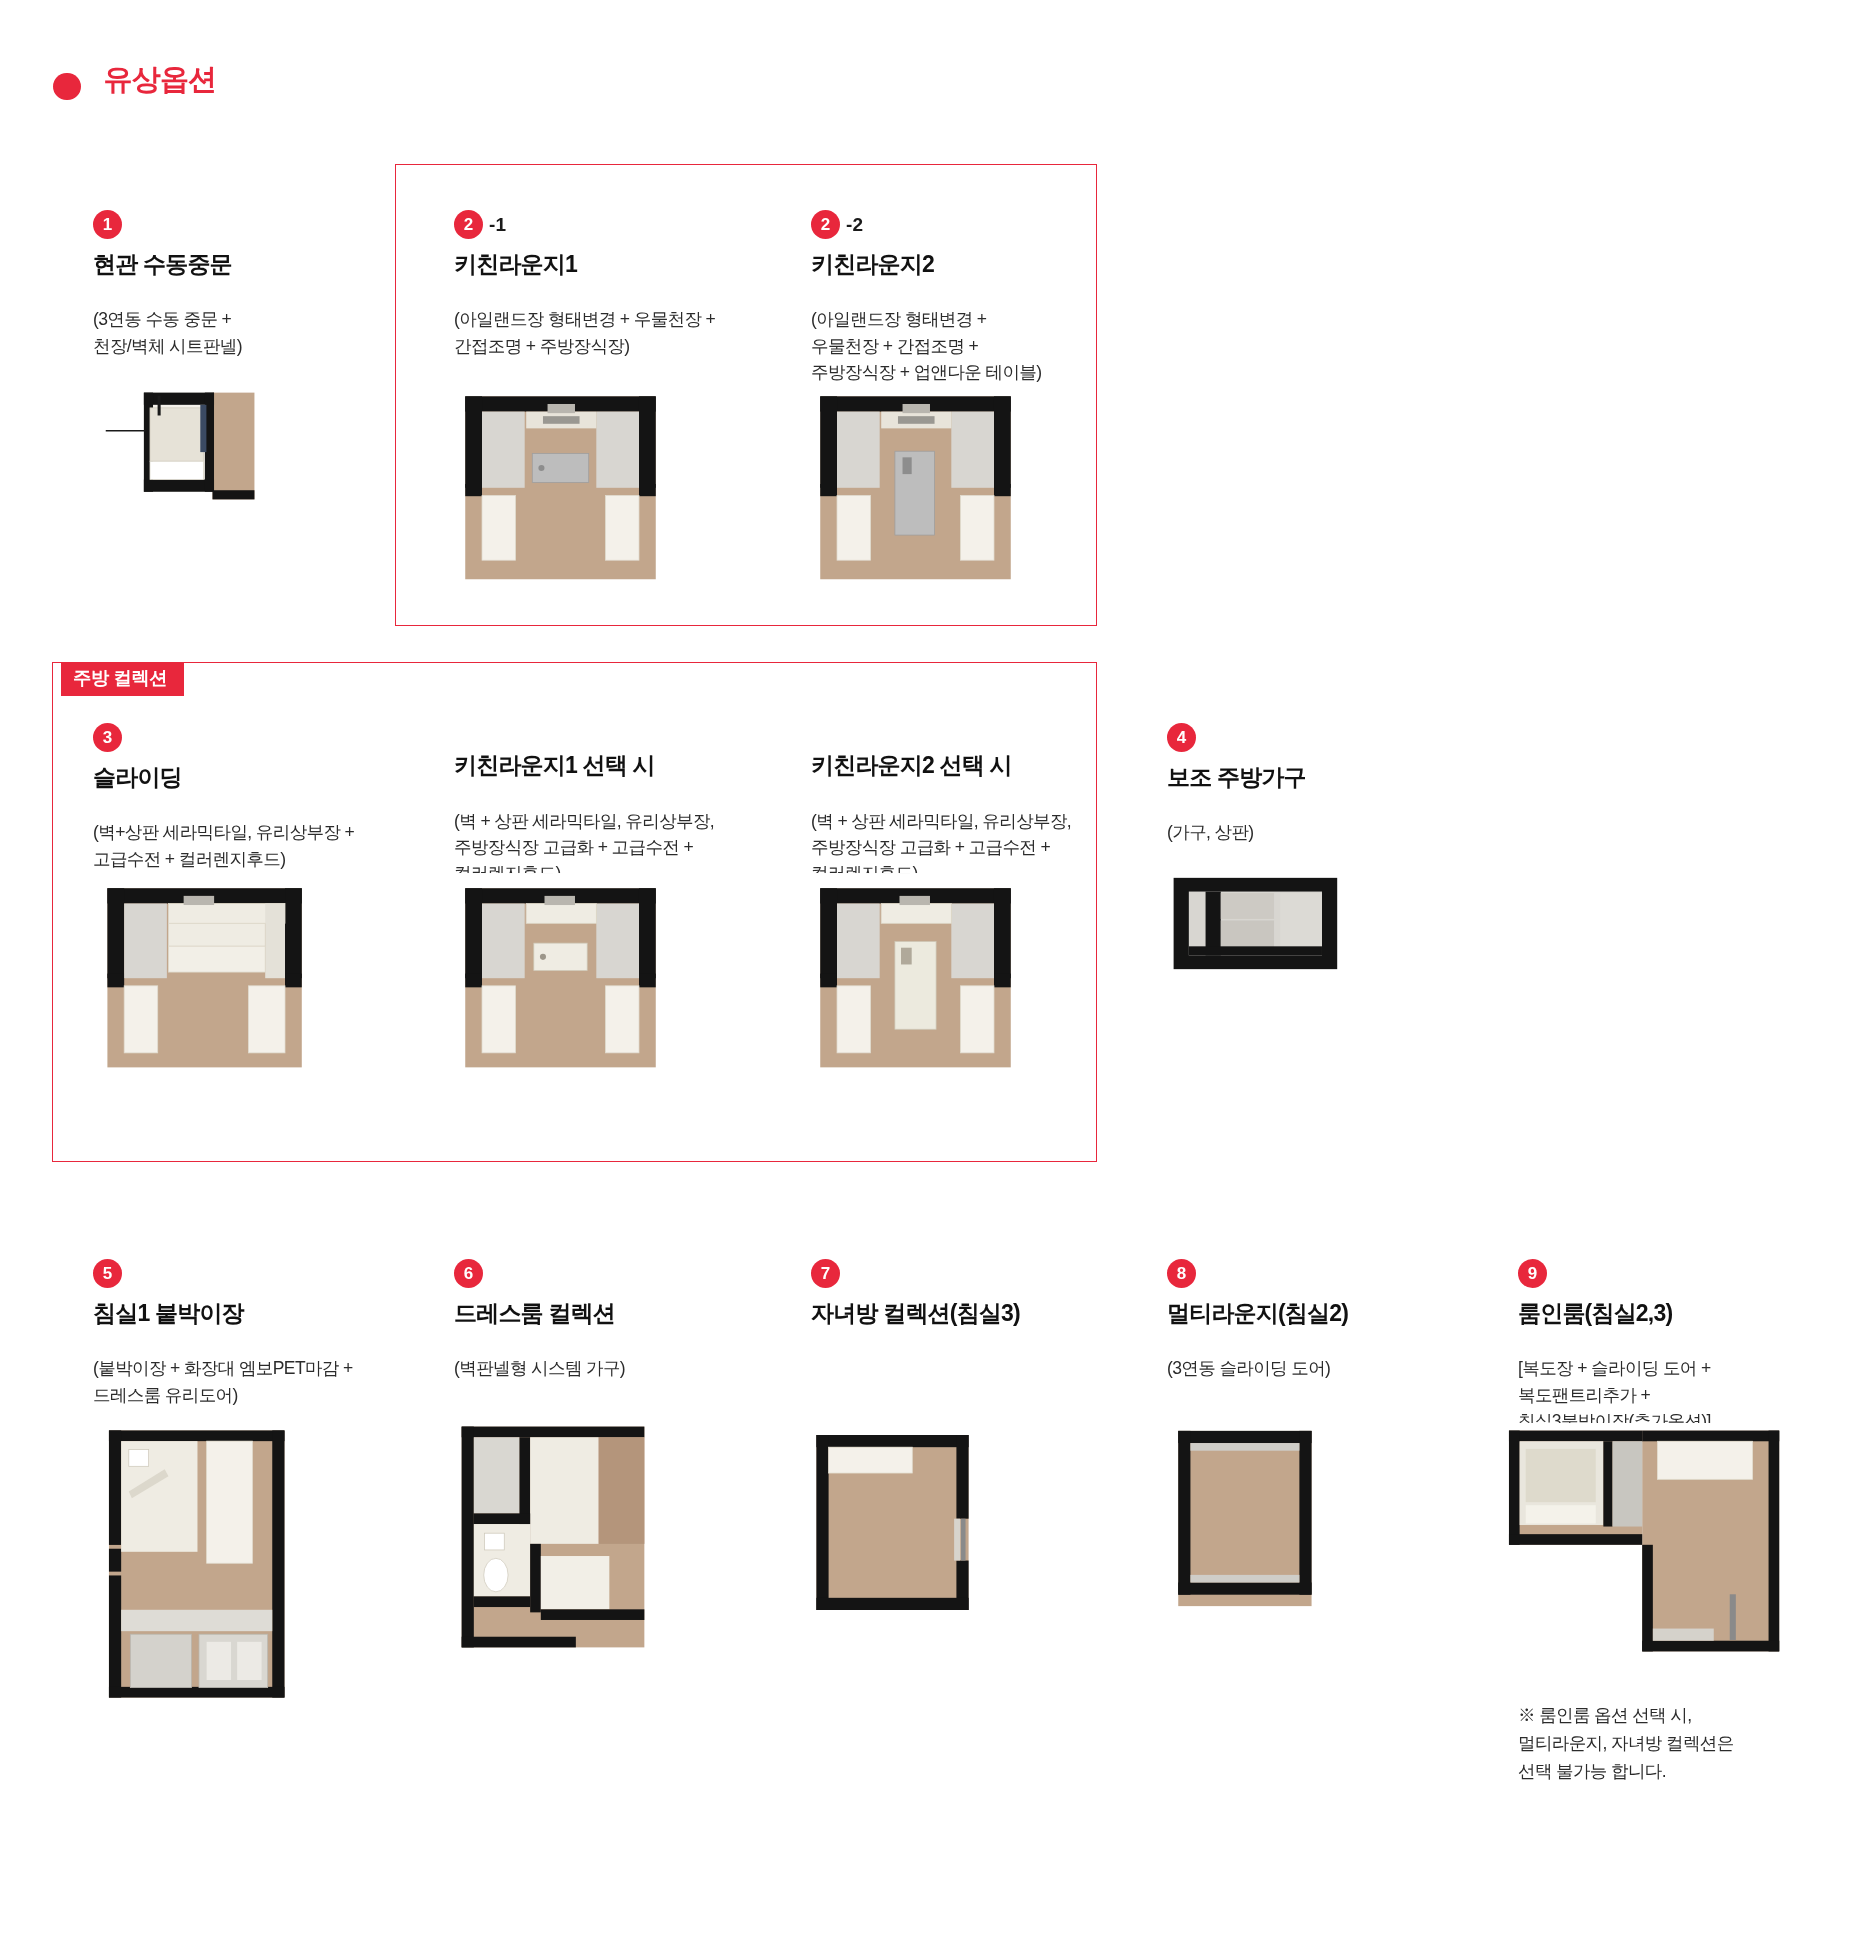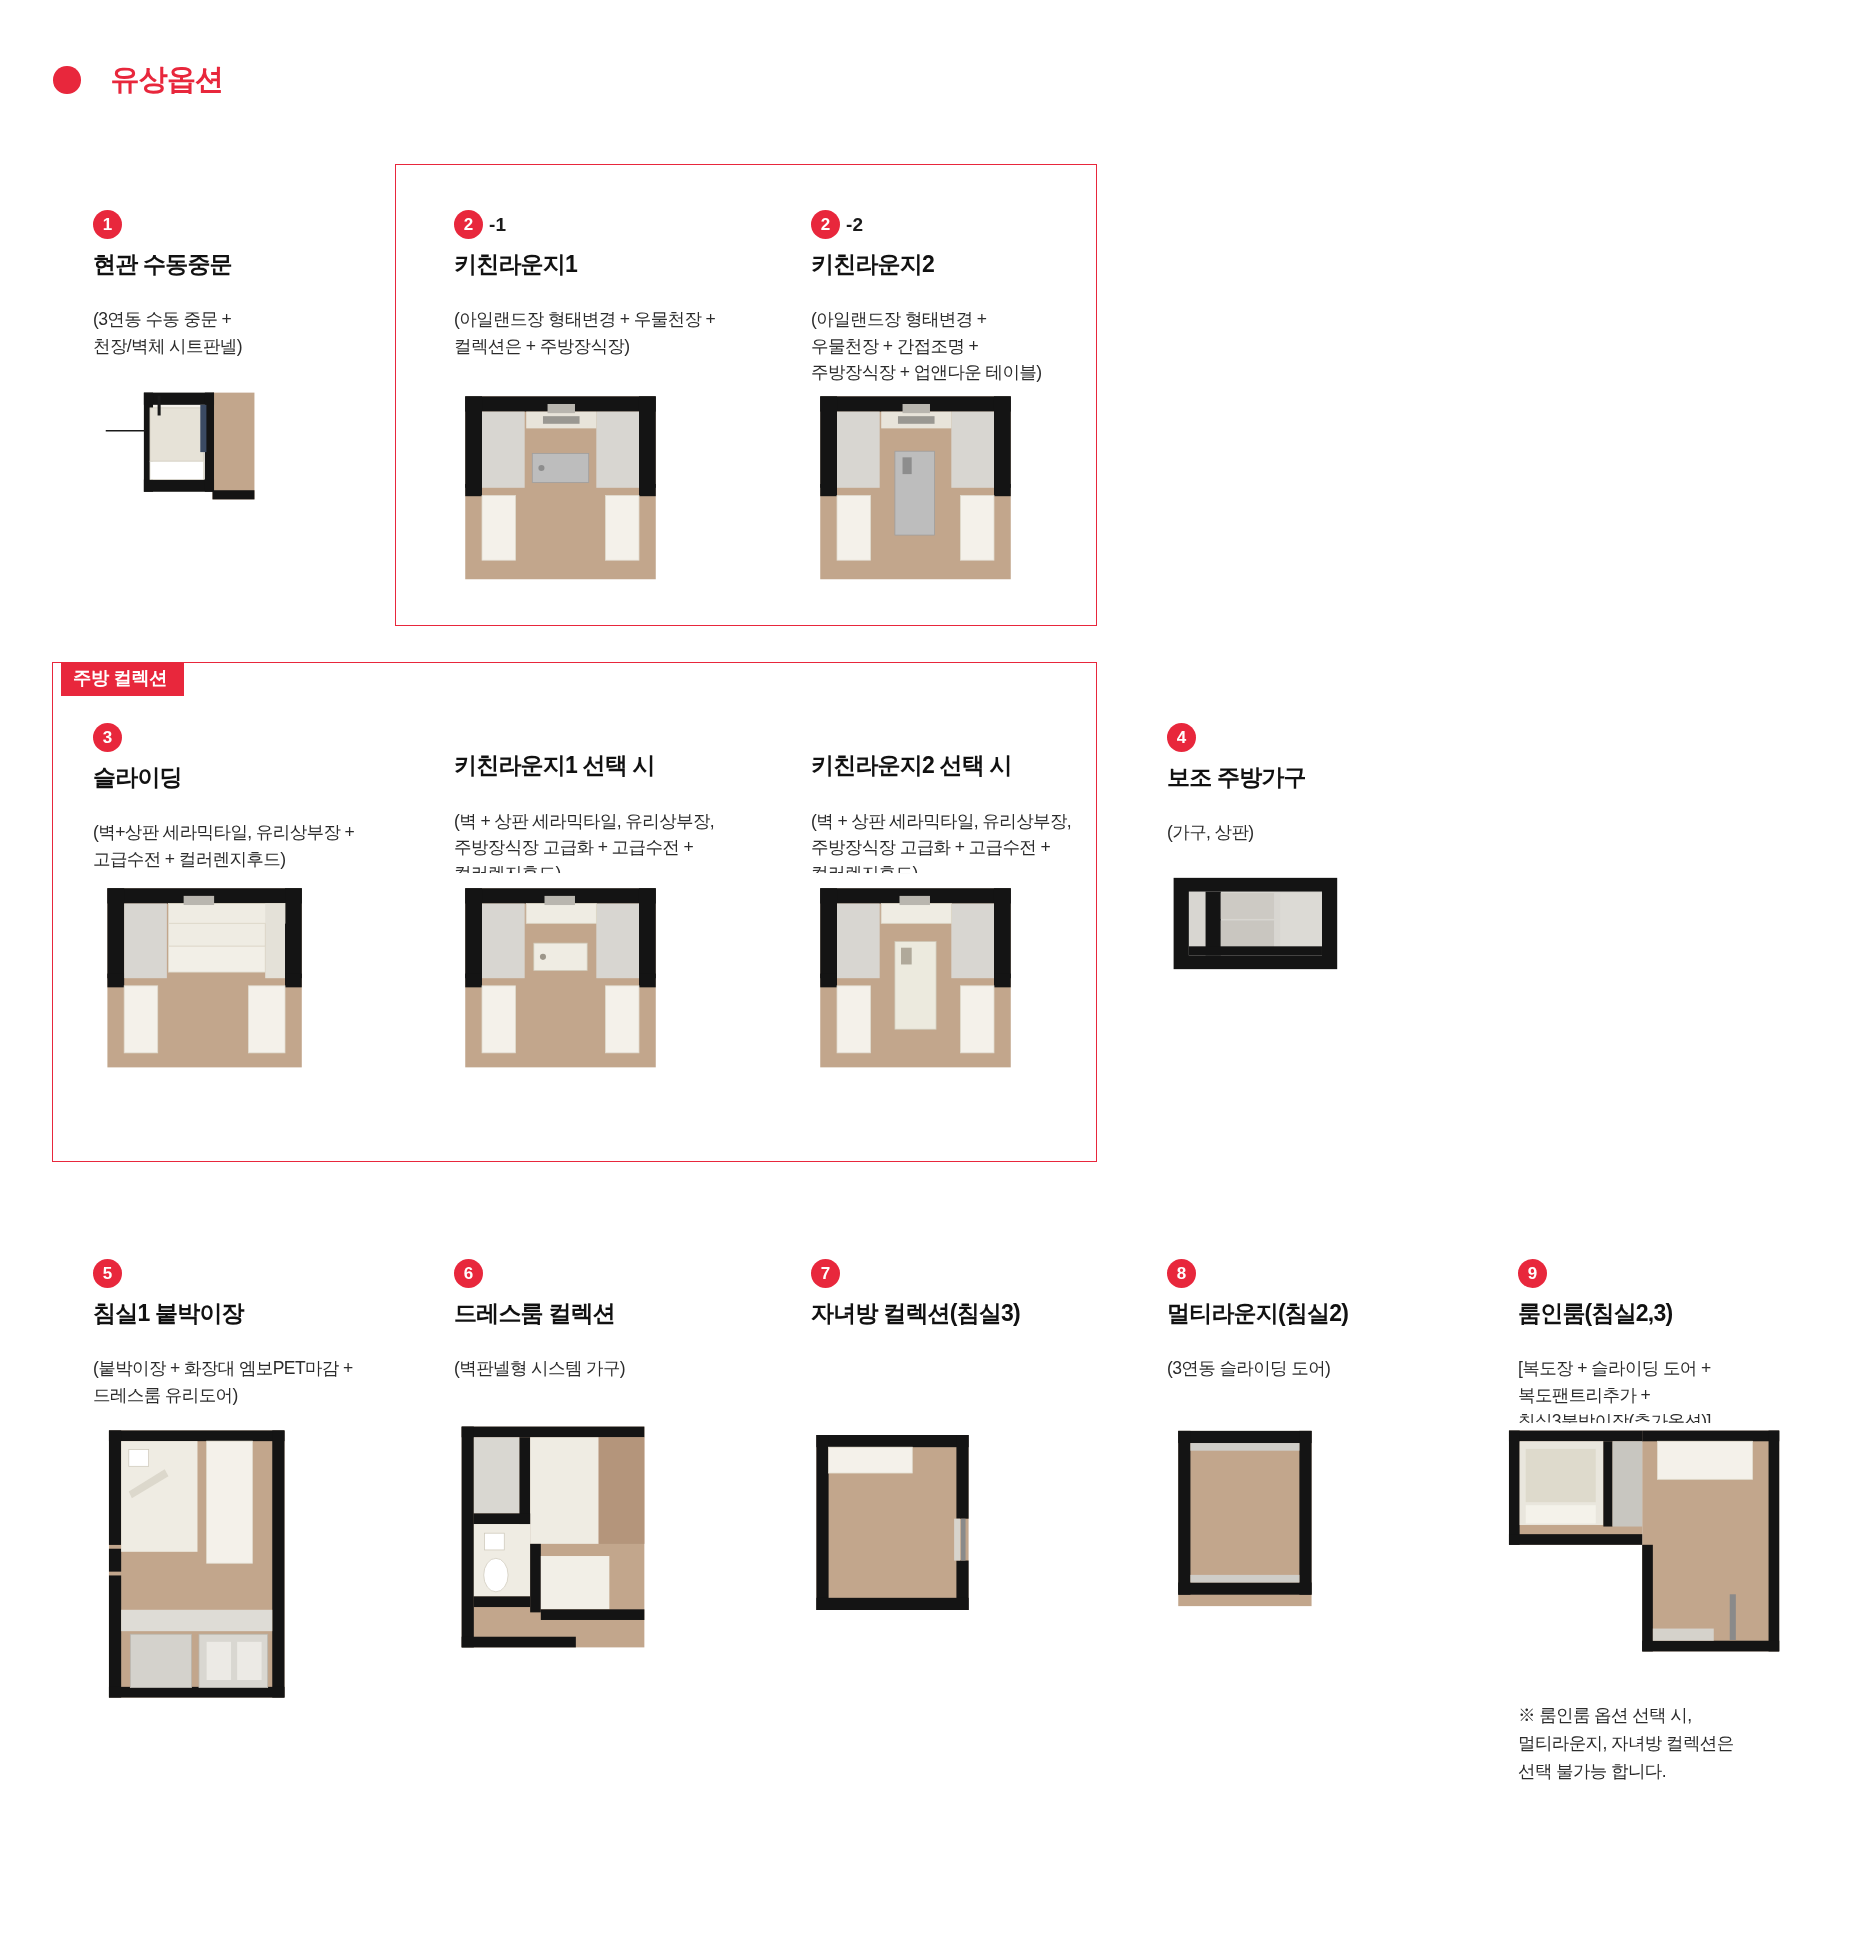--- a/index.html
+++ b/index.html
@@ -15,22 +15,22 @@
     color: #1a1a1a;
     -webkit-font-smoothing: antialiased;
   }
 
   
   .page-header {
     position: absolute;
     left: 53px;
     top: 60px;
     display: flex;
-    align-items: center;
-    gap: 30px;
+    align-items: flex-end;
+    gap: 23px;
   }
   .header-dot {
     width: 27.5px;
     height: 27.5px;
     border-radius: 50%;
     background: #e8273c;
     display: block;
   }
   .header-title {
     font-size: 29px;
@@ -158,21 +158,21 @@
   </svg>
 </div>
 
 <div class="option" style="left:454px; top:210px; width:320px;">
   <div class="badge-row">
     <span class="badge">2</span>
     <span class="badge-suffix">-1</span>
   </div>
   <div class="opt-title">키친라운지1</div>
   <div class="opt-desc">(아일랜드장 형태변경 + 우물천장 +
-컬렉션은 + 주방장식장)</div>
+간접조명 + 주방장식장)</div>
 </div>
 <div class="plan" style="left:450px; top:381px;">
   <svg width="221" height="206" viewBox="0 0 290 270">
     <rect x="0" y="0" width="290" height="270" fill="#ffffff"></rect>
     <rect x="20" y="20" width="250" height="240" fill="#c2a68c"></rect>
     <rect x="20" y="20" width="250" height="20" fill="#141414"></rect>
     <rect x="20" y="20" width="22" height="120" fill="#141414"></rect>
     <rect x="248" y="20" width="22" height="120" fill="#141414"></rect>
     <rect x="20" y="135" width="22" height="16" fill="#141414"></rect>
     <rect x="248" y="135" width="22" height="16" fill="#141414"></rect>

